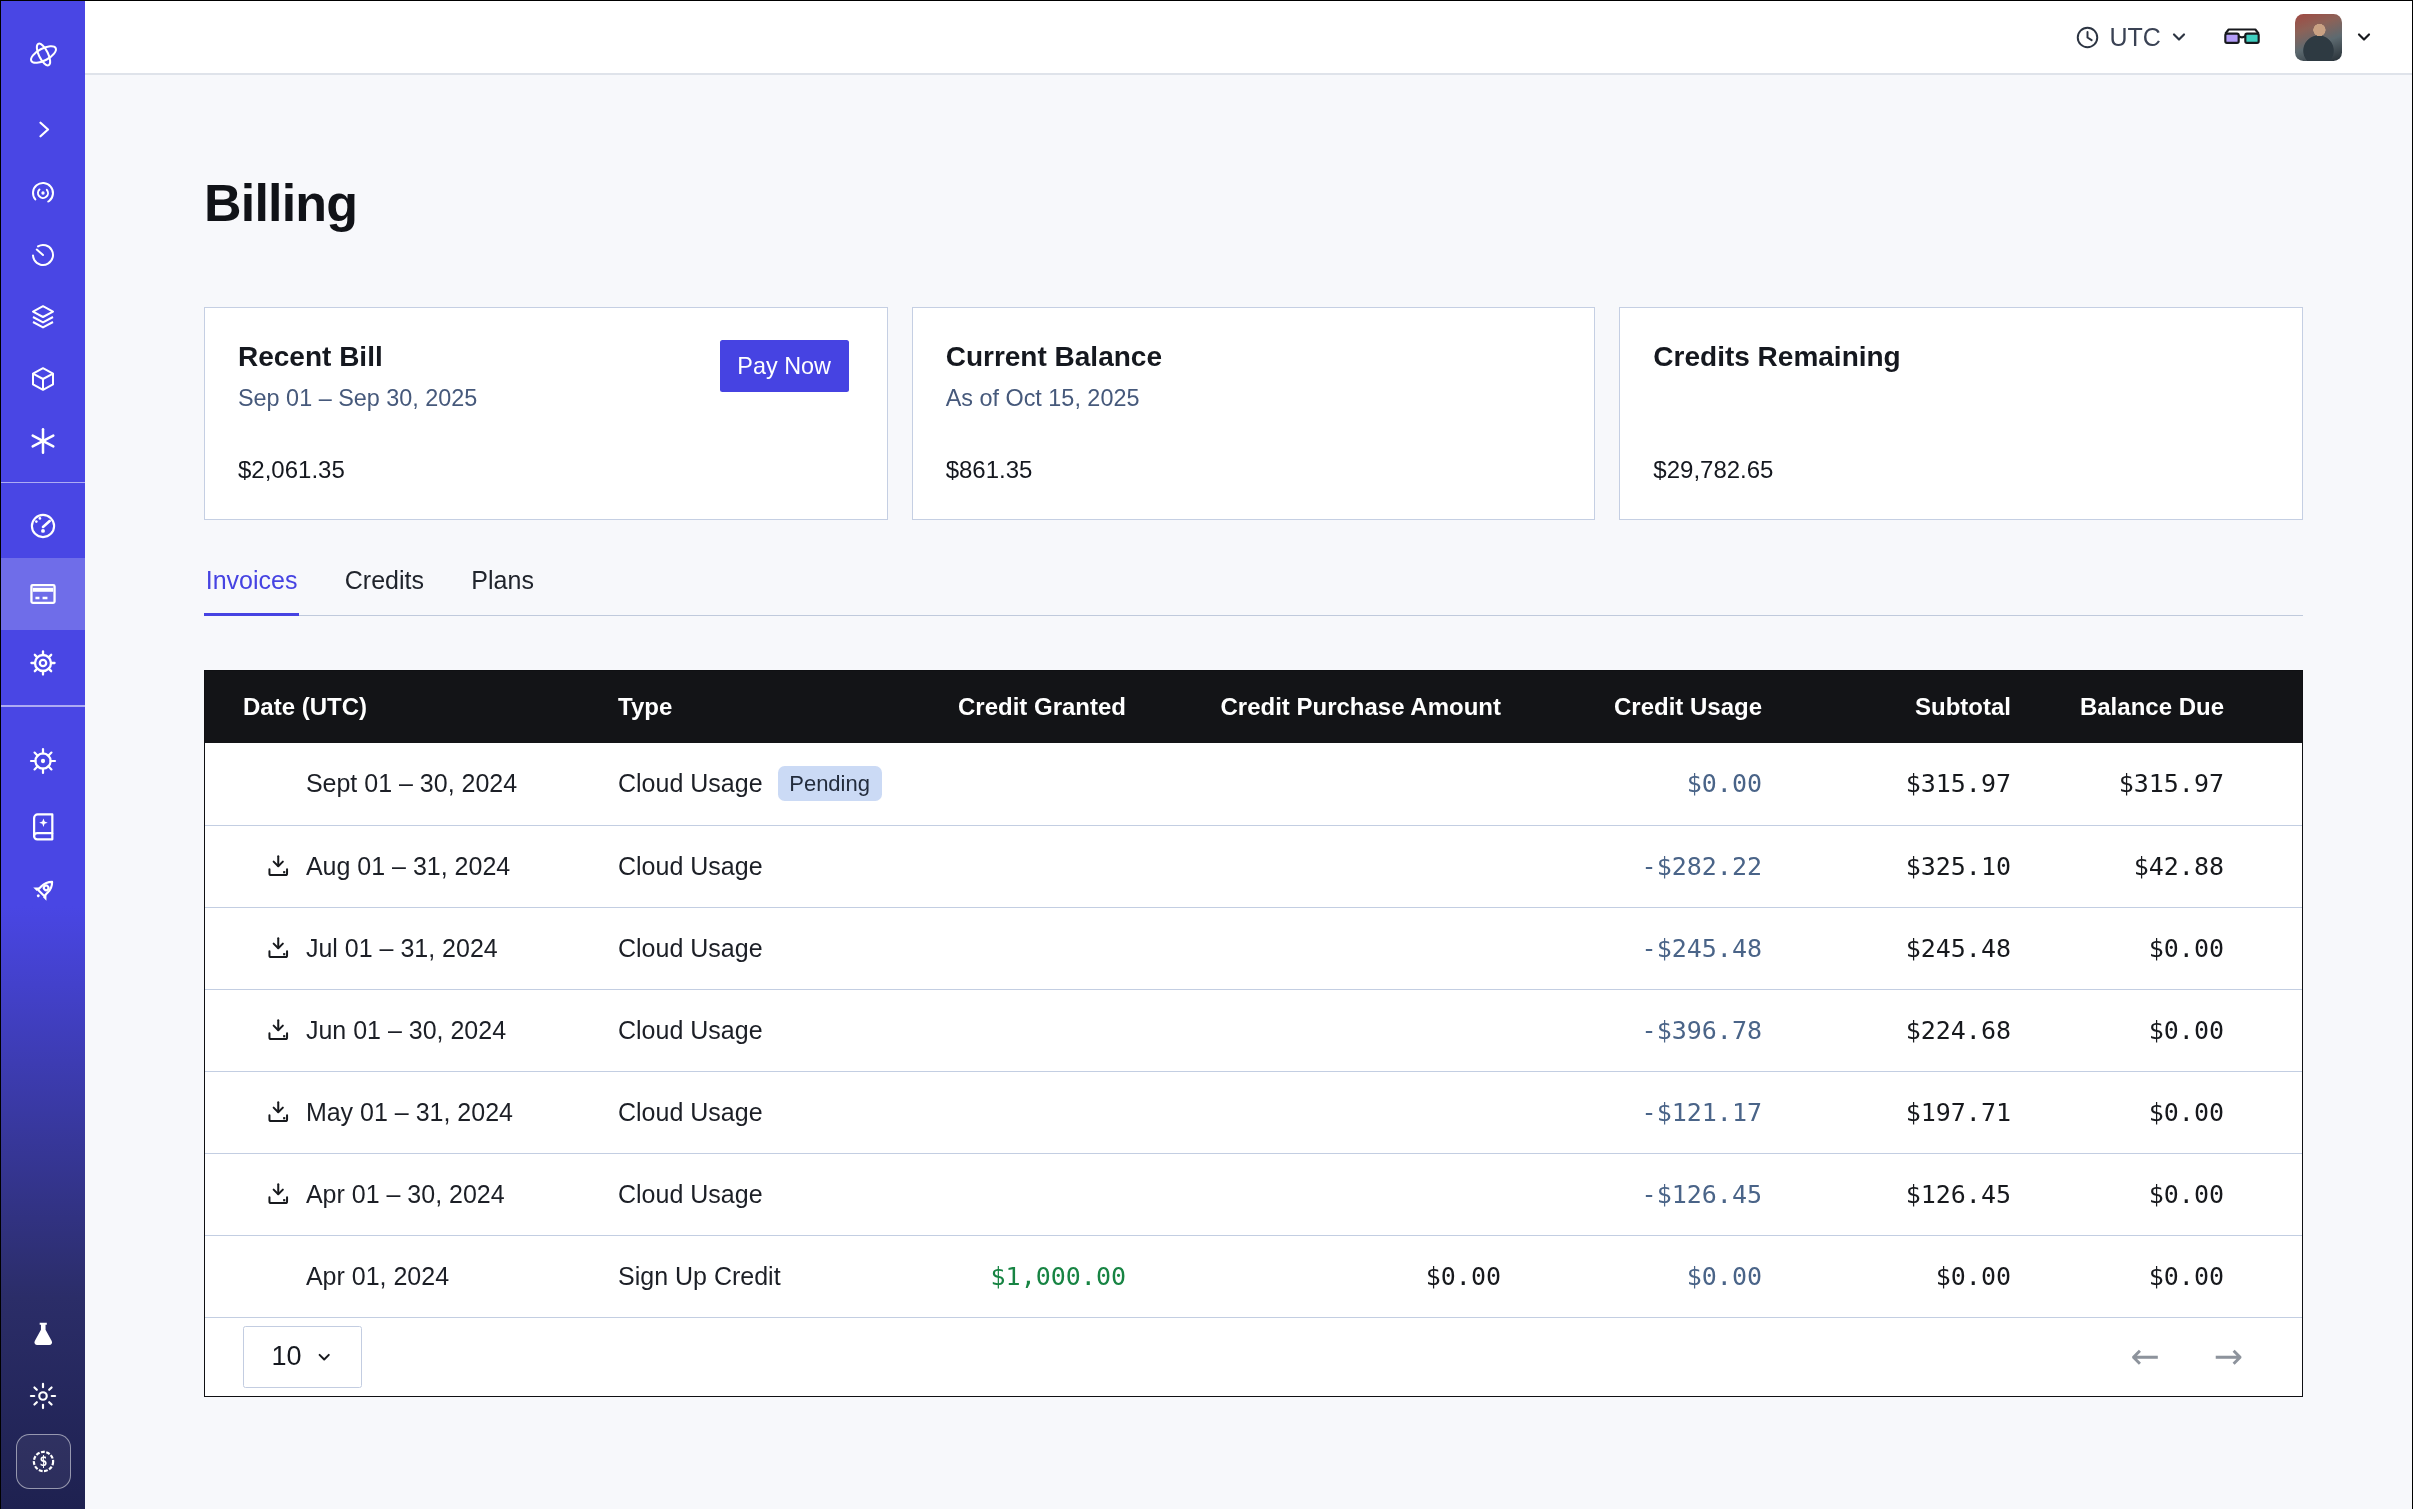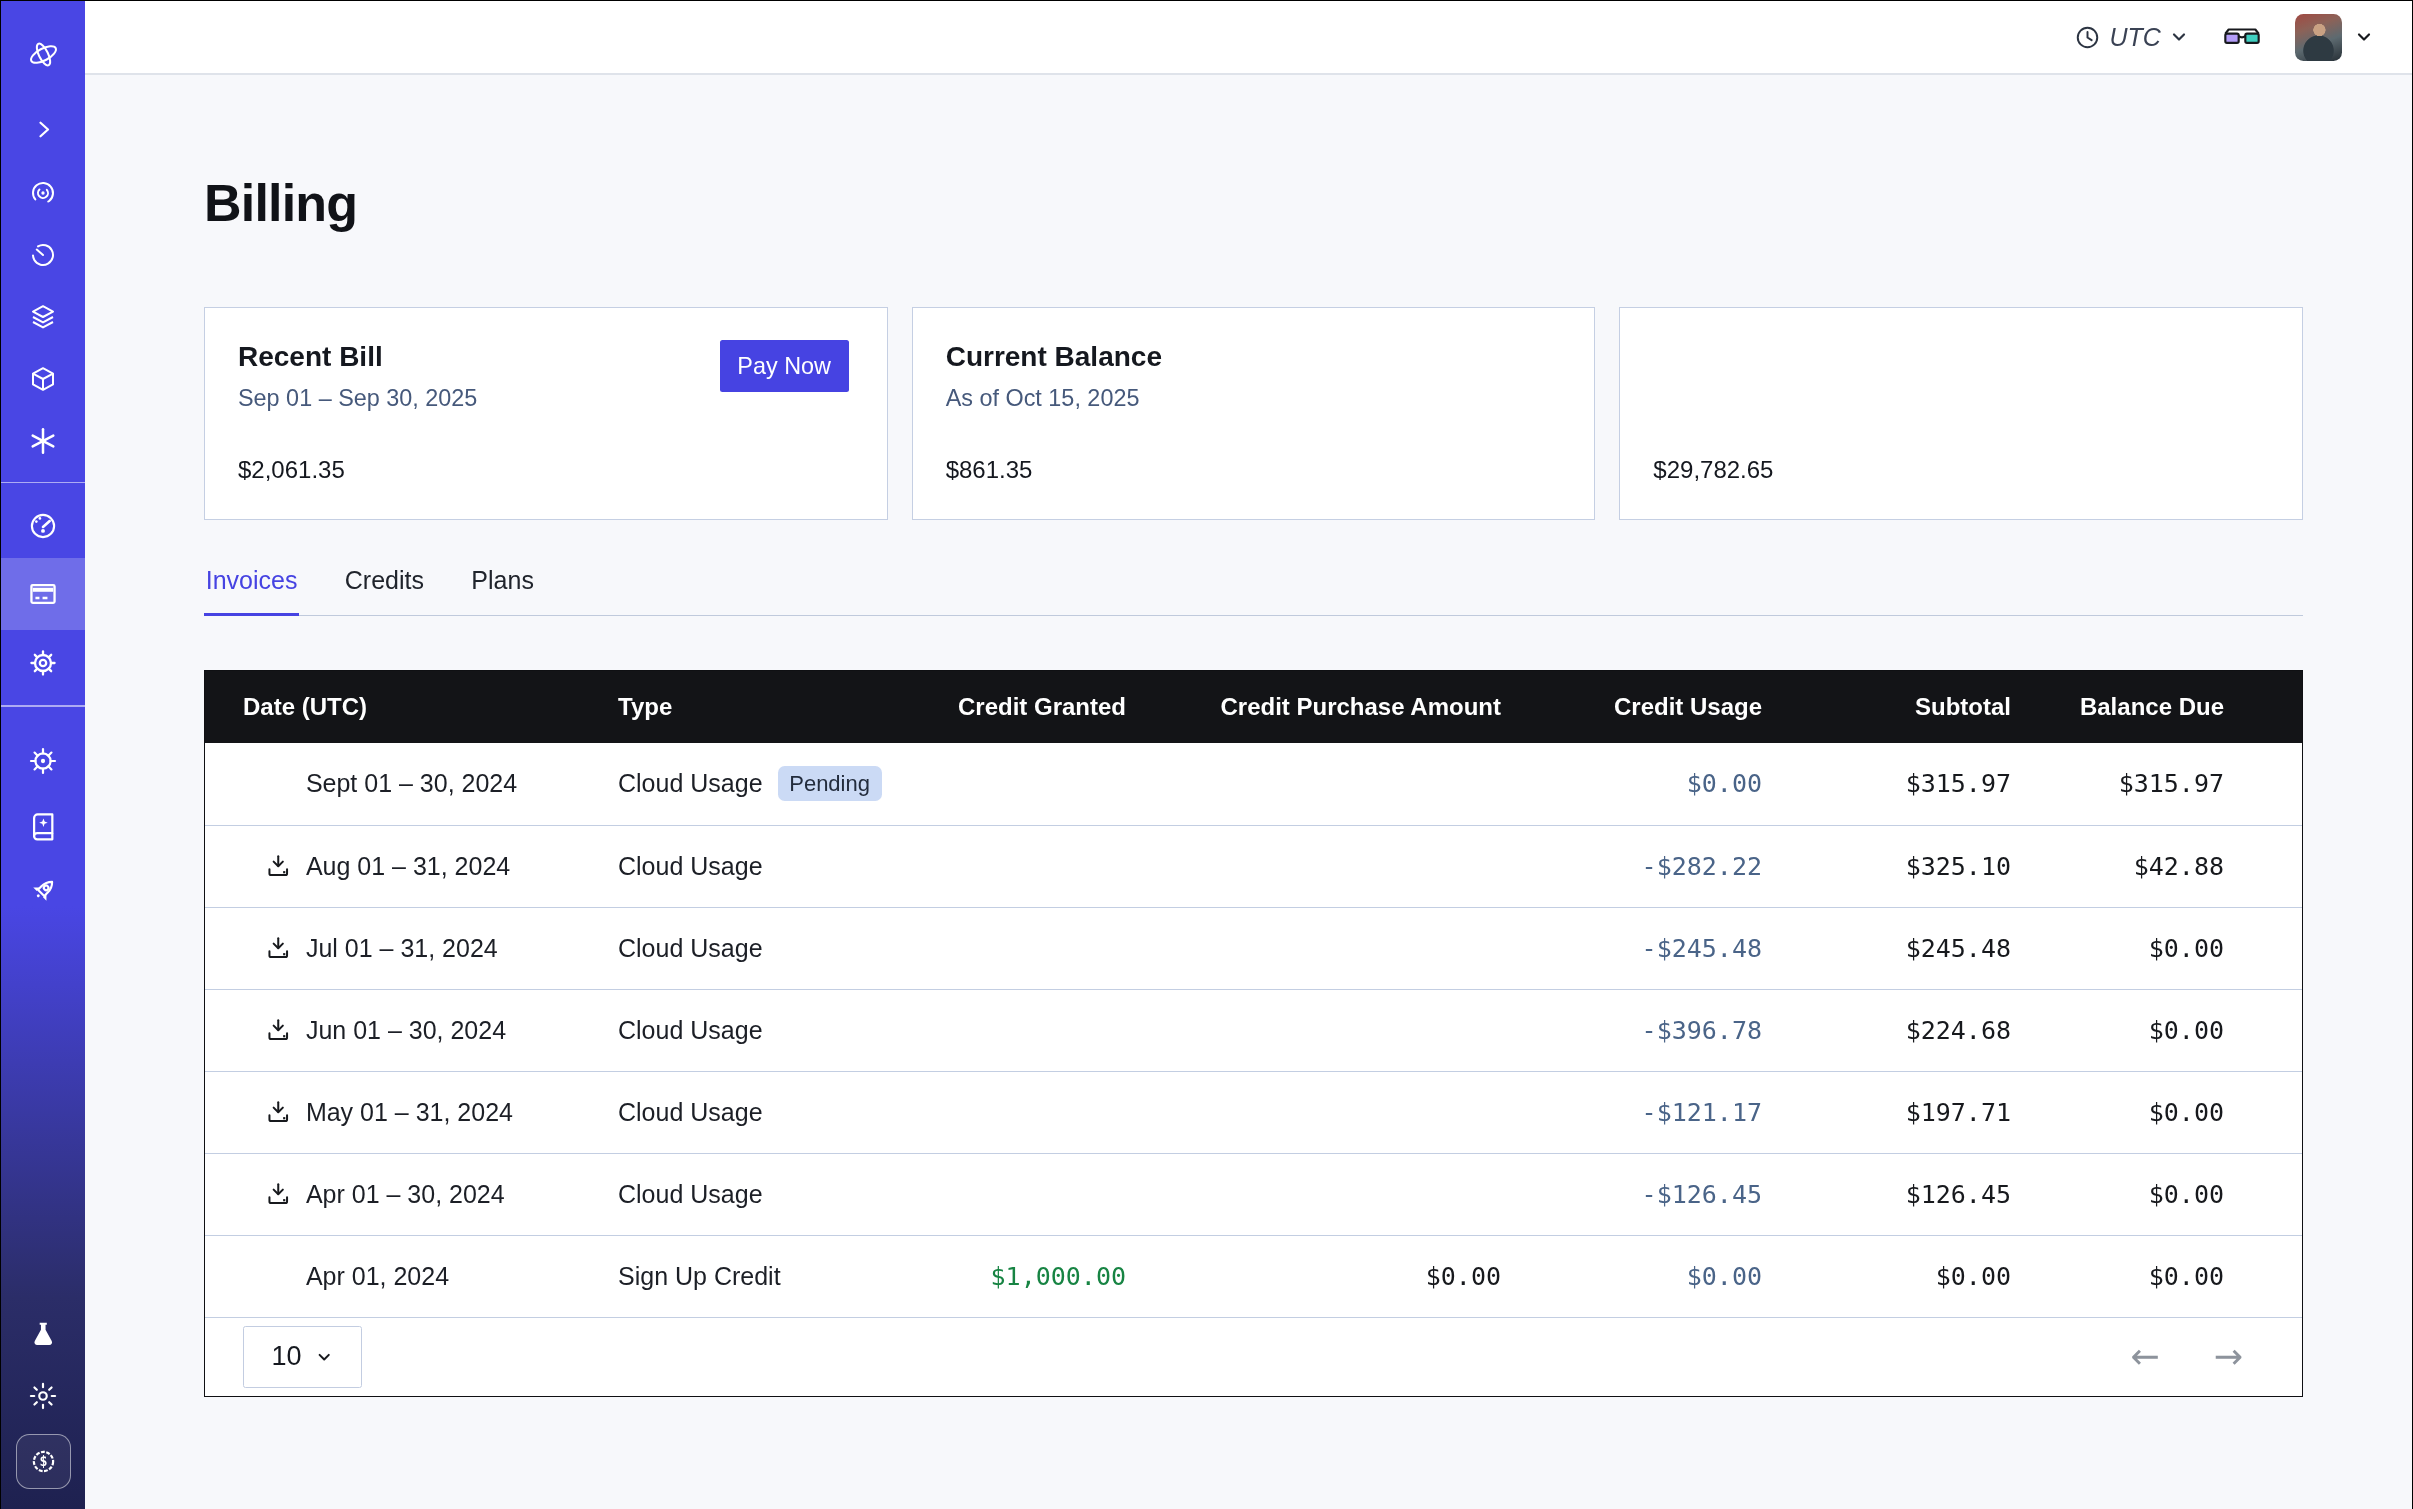--- a/index.html
+++ b/index.html
@@ -27,21 +27,21 @@
     width:55px; height:55px; border:1.7px solid rgba(255,255,255,.5); border-radius:13.4px;
     display:flex; align-items:center; justify-content:center; margin:6.7px 0 20px;
     background:rgba(255,255,255,.06); cursor:pointer; flex:0 0 55px;
   }
   .grp-gap { margin-top:11.7px; }
 
   
   .main { flex:1; display:flex; flex-direction:column; min-width:0; }
   .topbar {
     height:74px; flex:0 0 74px; background:#fff; border-bottom:2.5px solid #dfe3ea;
-    display:flex; align-items:center; justify-content:flex-end; gap:33px; padding-right:38px;font-style:italic;
+    display:flex; align-items:center; justify-content:flex-end; gap:33px; padding-right:38px;
   }
   .tz { display:flex; align-items:center; gap:8.4px; color:#3a4254; font-size:25px; cursor:pointer; }
   .glasses { display:flex; align-items:center; cursor:pointer; }
   .avatar-group { display:flex; align-items:center; gap:11.7px; cursor:pointer; }
   .avatar {
     width:47px; height:47px; border-radius:8.4px;
     background:
       radial-gradient(circle at 52% 34%, #c9a183 0 15%, rgba(0,0,0,0) 16%),
       radial-gradient(circle at 50% 78%, #2e3a42 0 34%, rgba(0,0,0,0) 36%),
       linear-gradient(160deg,#a14a42 0%,#8c6258 30%,#5d6a70 60%,#262f36 100%);
@@ -298,20 +298,21 @@
           <div class="card-sub">Sep 01 – Sep 30, 2025</div>
           <div class="card-amount">$2,061.35</div>
           <button class="pay-btn">Pay Now</button>
         </div>
         <div class="card">
           <div class="card-title">Current Balance</div>
           <div class="card-sub">As of Oct 15, 2025</div>
           <div class="card-amount">$861.35</div>
         </div>
         <div class="card">
+          <div class="card-title">Credits Remaining</div>
           <div class="card-amount">$29,782.65</div>
         </div>
       </section>
 
       <nav class="tabs" id="tabs">
           <div class="tab active">Invoices</div>
           <div class="tab">Credits</div>
           <div class="tab">Plans</div>
         </nav>
 

